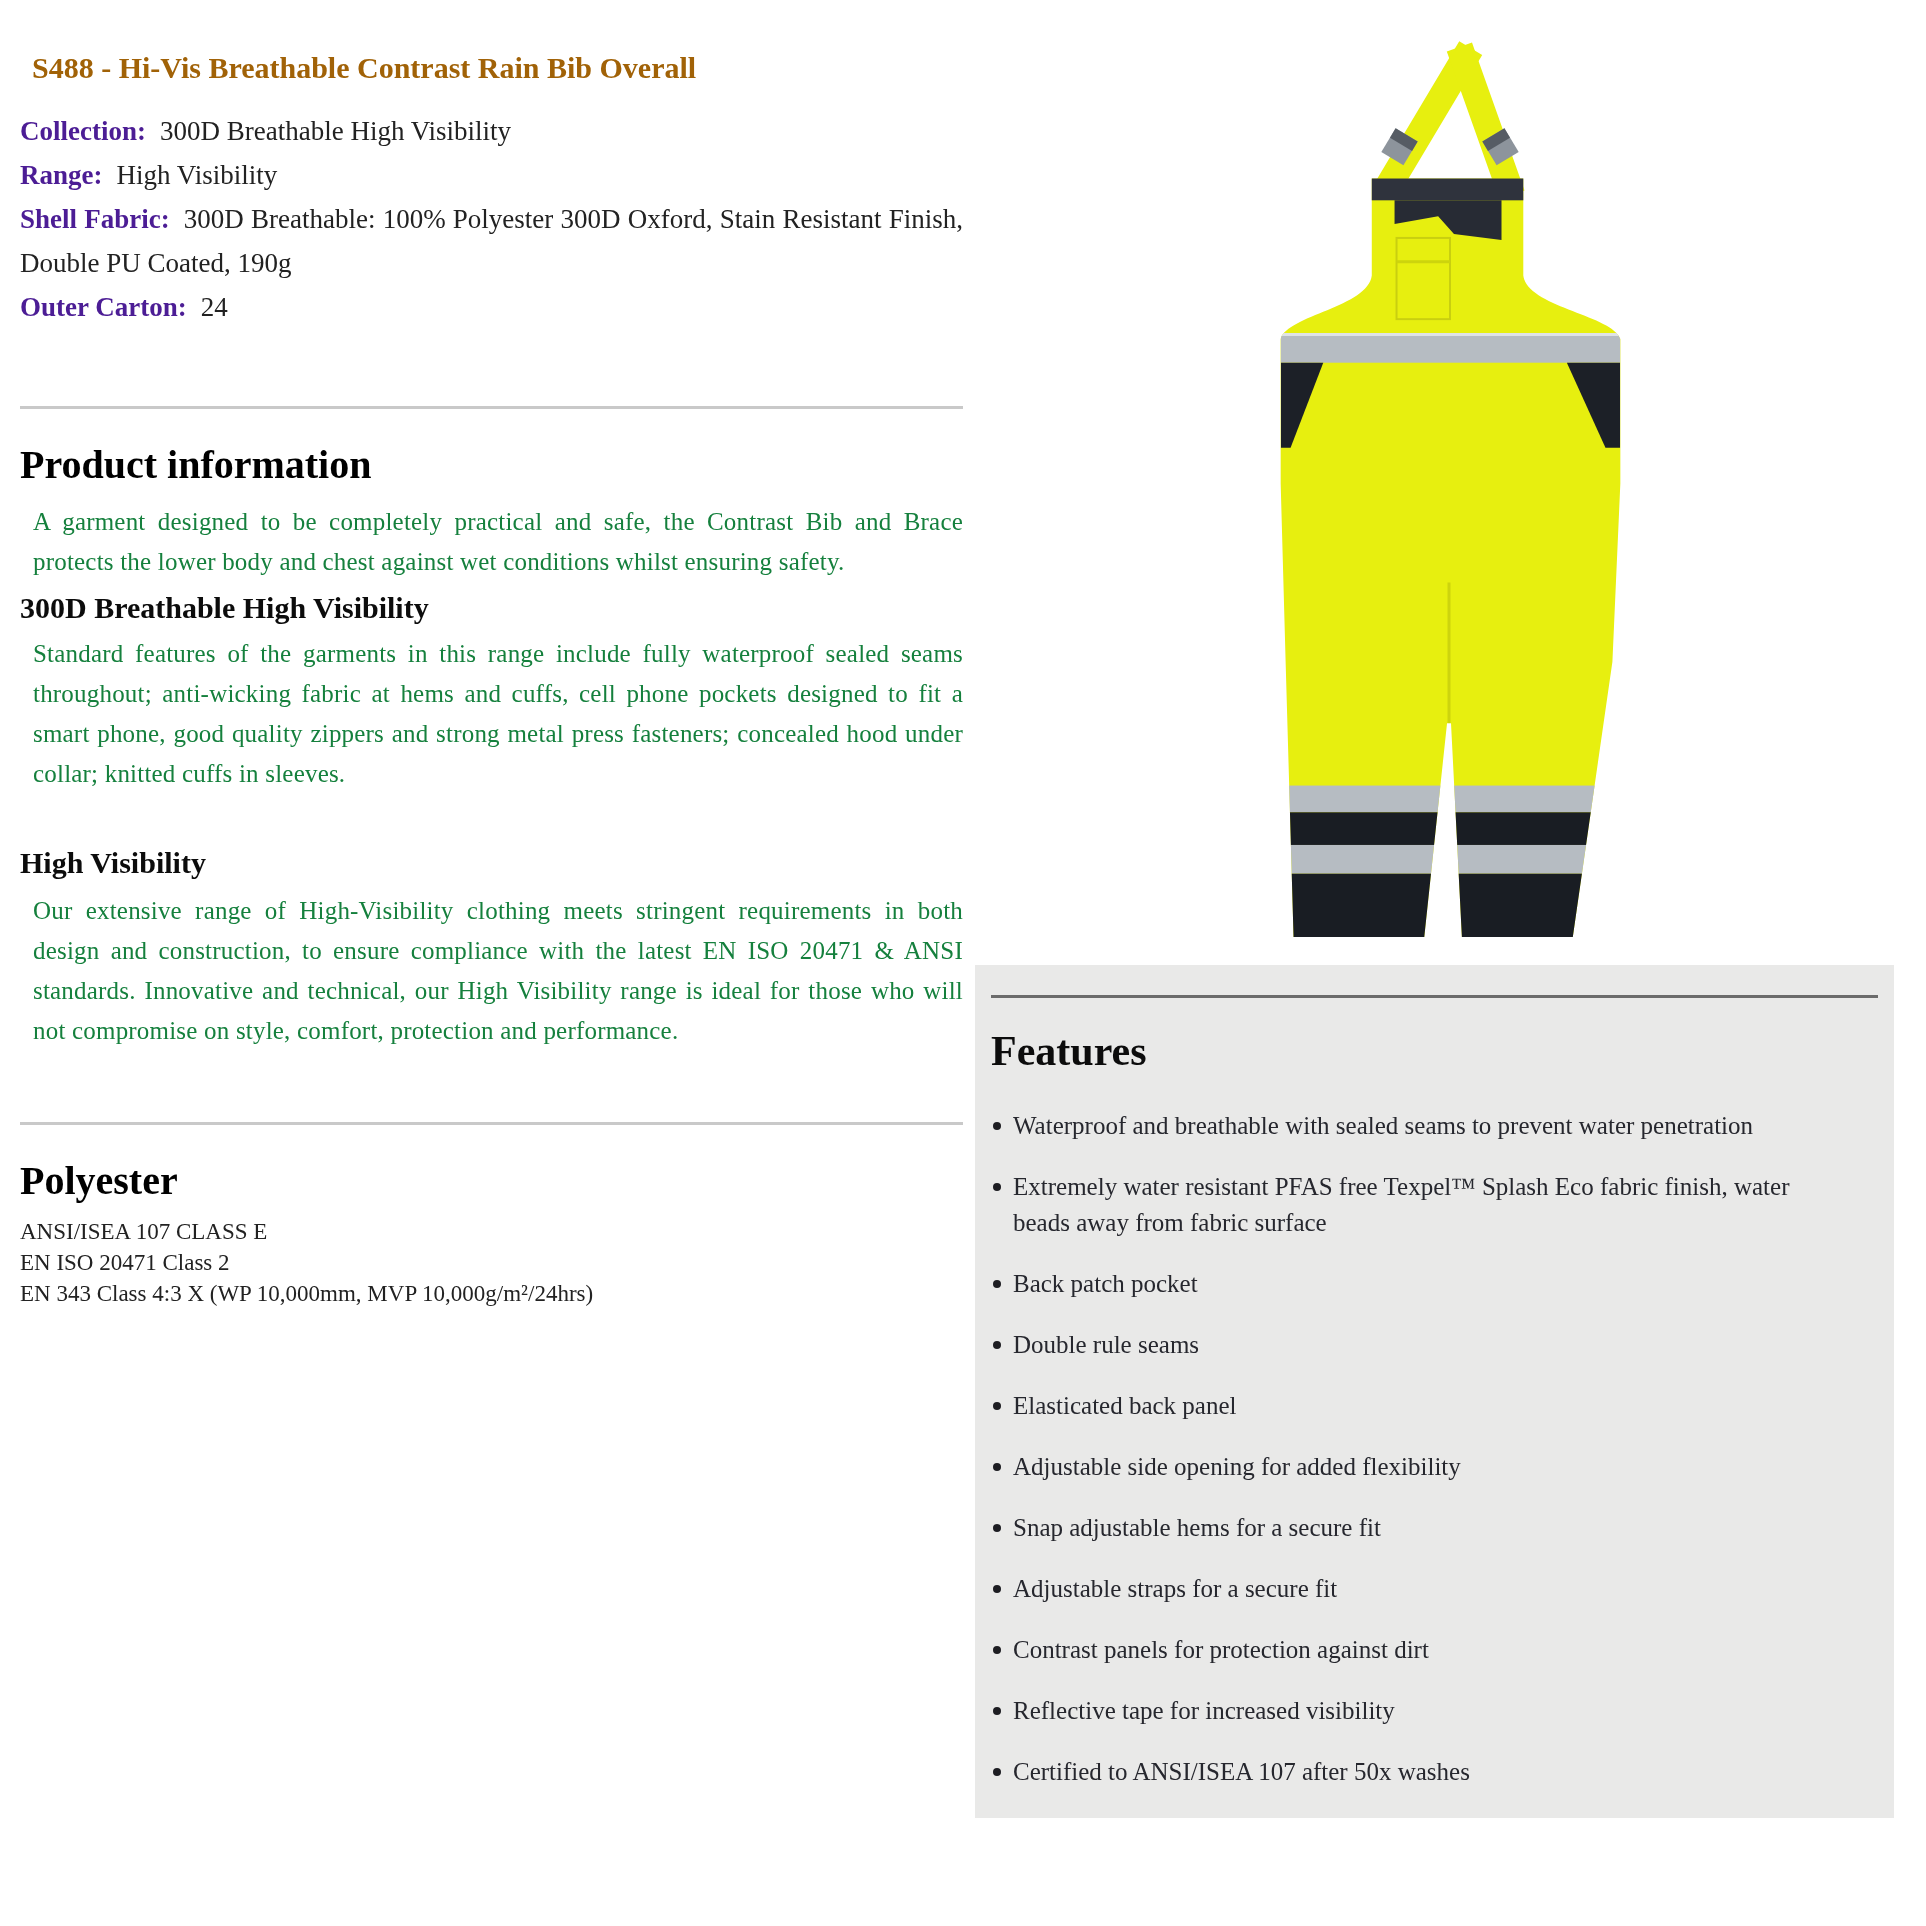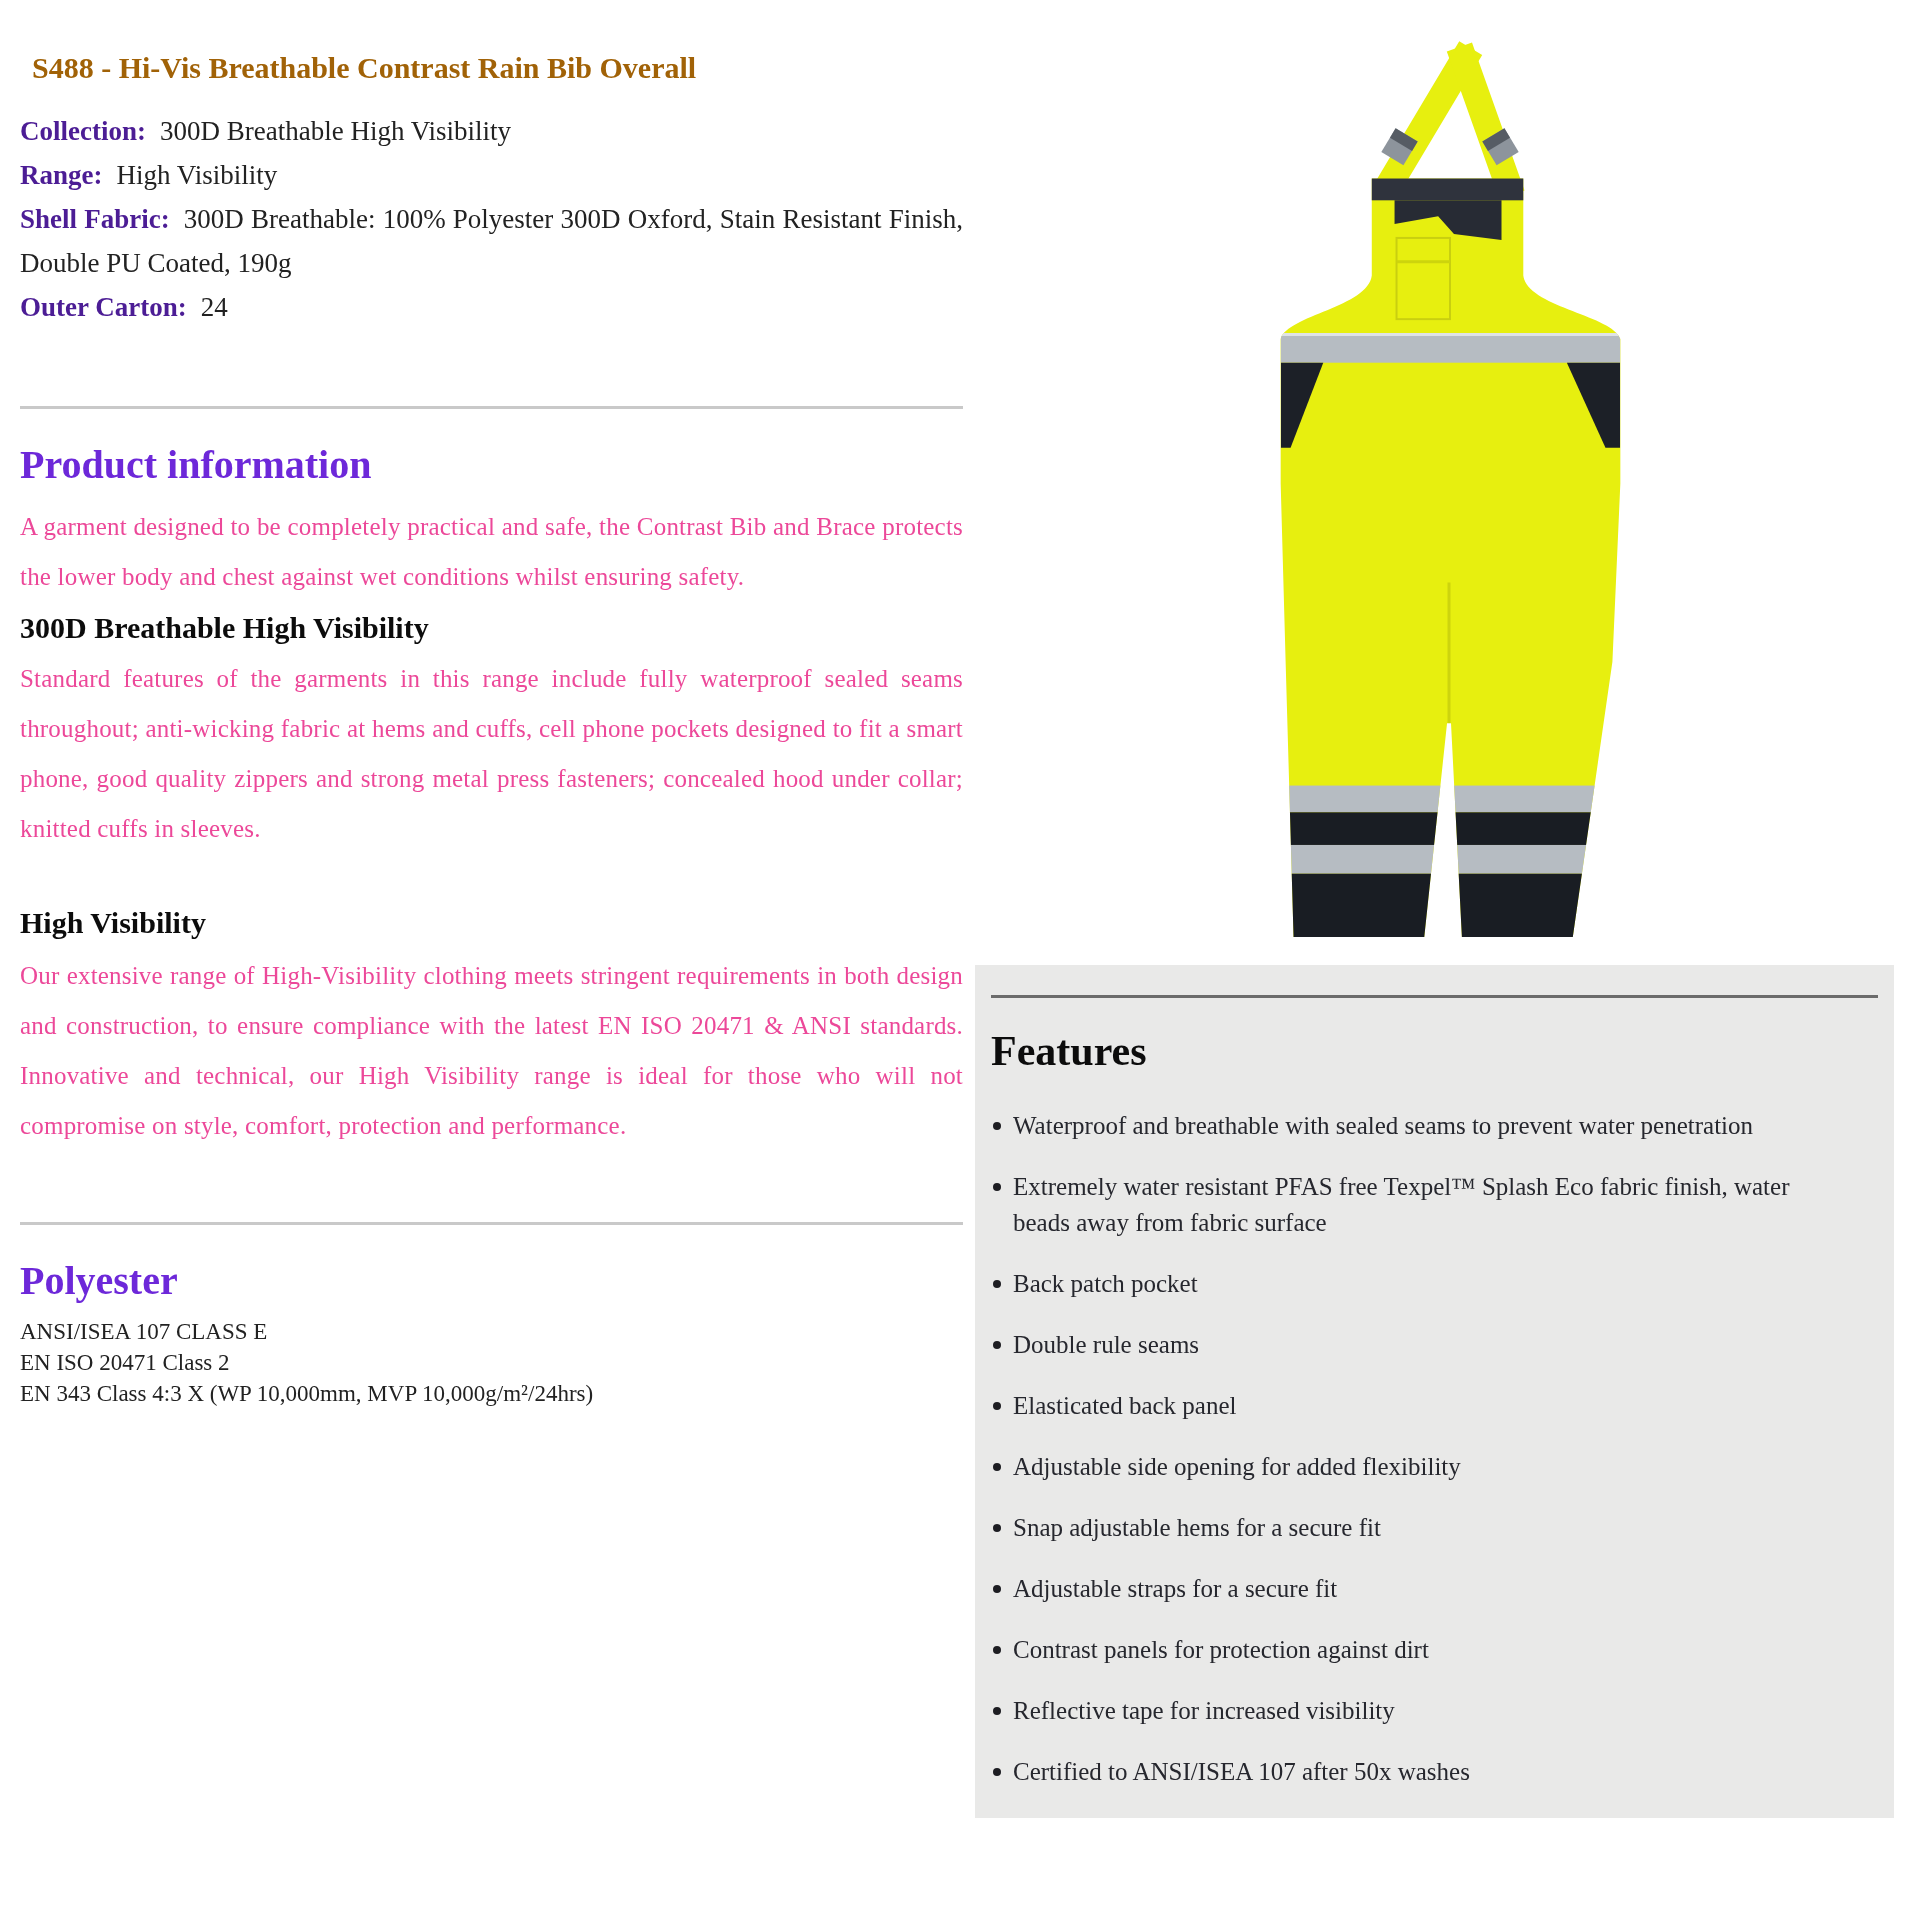--- a/index.html
+++ b/index.html
@@ -17,25 +17,25 @@
     margin:12px; font-weight:bold; font-size:30px; line-height:59px; color:#a16207;
   }
   .meta { margin-top:12px; font-size:27px; line-height:44px; color:#222; }
   .meta-row { margin:0; }
   .meta-row.justify { text-align:justify; }
   .meta-label { font-weight:bold; color:#4c1d95; margin-right:14px; }
   .divider { height:3px; background:#c9c9c9; border:0; }
   .divider.d1 { margin:77px 0 0 0; }
   .divider.d2 { margin:71px 0 0 0; }
   .section-heading {
-    margin:33px 0 0 0; font-weight:bold; font-size:40px; line-height:46px; color:#6d28d9;
+    margin:33px 0 0 0; font-weight:bold; font-size:40px; line-height:46px; color:#000000;
   }
   .para {
-    margin:14px 0 0 0; font-size:25px; line-height:50px; text-align:justify;
-    letter-spacing:0.2px; color:#ec4899;
+    margin:14px 0 0 13px; font-size:25px; line-height:40px; text-align:justify;
+    letter-spacing:0.2px; color:#15803d;
   }
   .sub-heading {
     margin:8px 0 0 0; font-weight:bold; font-size:30px; line-height:36px; color:#0c0c0c;
   }
   .sub-heading.spaced { margin-top:51px; }
   .para.tight { margin-top:8px; }
   .para.p3 { margin-top:10px; }
   .standards-list { margin:12px 0 0 0; font-size:23px; line-height:31px; color:#222; }
   .standards-list div { margin:0; }
 

